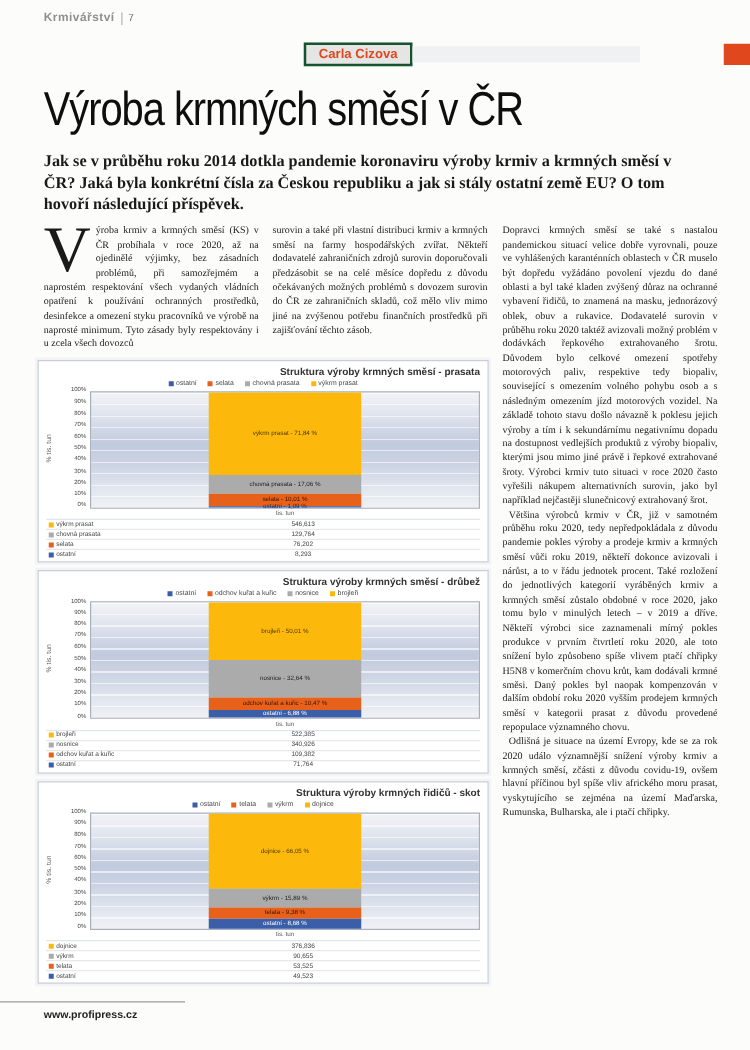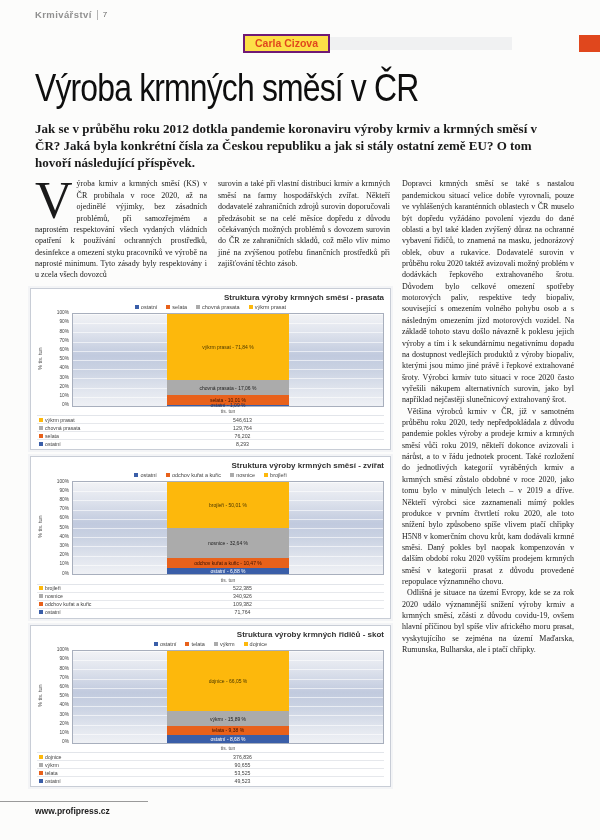--- a/index.html
+++ b/index.html
@@ -7,21 +7,21 @@
         font-family:"Liberation Serif",serif;color:#1a1a1a;}
   
   .masthead{display:flex;align-items:center;gap:5px;padding:9px 0 0 35px;font-family:"Liberation Sans",sans-serif;}
   .mag{font-weight:bold;font-size:9.5px;color:#8f8f8f;letter-spacing:.4px;}
   .mast-div{width:1px;height:10px;background:#b5b5b5;}
   .pageno{font-size:8px;color:#666;}
   
   .banner{position:relative;height:18px;margin-top:15px;}
   .banner-red{position:absolute;left:0;top:0;width:243px;height:17px;background:#e0471d;color:#fff;
               font:bold 10.5px/17px "Liberation Sans",sans-serif;padding-left:35px;box-sizing:border-box;}
-  .banner-author{position:absolute;left:243px;top:-1px;height:15px;background:#fde047;border:2px solid #701a75;
+  .banner-author{position:absolute;left:243px;top:-1px;height:15px;background:#e5e5e5;border:2px solid #14532d;
                  color:#e0471d;font:bold 10.5px/15px "Liberation Sans",sans-serif;padding:0 10px;text-align:right;}
   .banner-gray{position:absolute;left:330px;top:2px;width:182px;height:13px;background:#f0f1f2;}
   .banner-rightblock{position:absolute;right:0;top:0;width:21px;height:17px;background:#e0471d;}
   
   .headline{margin:14px 0 0 35px;font-family:"Liberation Sans",sans-serif;font-size:38px;font-weight:500;
             letter-spacing:-1px;color:#0e0e0e;white-space:nowrap;transform:scaleX(.84);transform-origin:left center;}
   
   .intro{margin:10px 36px 0 35px;font-weight:bold;font-size:13px;line-height:1.32;text-align:left;}
   
   .main{display:flex;gap:11px;margin:7px 26px 0 30px;}
@@ -79,21 +79,21 @@
   </div>
 
   <div class="banner">
     <div class="banner-author">Carla Cizova</div>
     <div class="banner-gray"></div>
     <div class="banner-rightblock"></div>
   </div>
 
   <h1 class="headline" style="margin-block:14px 0;">Výroba krmných směsí v ČR</h1>
 
-  <div class="intro">Jak se v průběhu roku 2012 dotkla pandemie koronaviru výroby krmiv a krmných směsí v ČR? Jaká byla konkrétní čísla za Českou republiku a jak si stály ostatní země EU? O tom hovoří následující příspěvek.</div>
+  <div class="intro">Jak se v průběhu roku 2014 dotkla pandemie koronaviru výroby krmiv a krmných směsí v ČR? Jaká byla konkrétní čísla za Českou republiku a jak si stály ostatní země EU? O tom hovoří následující příspěvek.</div>
 
   <div class="main">
     <div class="leftzone">
       <div class="textcols">
         <div class="tcol">
           <span class="dropcap">V</span><span>ýroba krmiv a krmných směsí (KS) v ČR probíhala v roce 2020, až na ojedinělé výjimky, bez zásadních problémů, při samozřejmém a naprostém respektování všech vydaných vládních opatření k používání ochranných prostředků, desinfekce a omezení styku pracovníků ve výrobě na naprosté minimum. Tyto zásady byly respektovány i u zcela všech dovozců</span>
         </div>
         <div class="tcol">
           <span>surovin a také při vlastní distribuci krmiv a krmných směsí na farmy hospodářských zvířat. Někteří dodavatelé zahraničních zdrojů surovin doporučovali předzásobit se na celé měsíce dopředu z důvodu očekávaných možných problémů s dovozem surovin do ČR ze zahraničních skladů, což mělo vliv mimo jiné na zvýšenou potřebu finančních prostředků při zajišťování těchto zásob.</span>
         </div>
@@ -180,21 +180,21 @@
               <div class="c-row">
                 <span class="c-name">
                   <i style="background: rgb(58, 94, 168);"></i>
                   <span>ostatní</span>
                 </span>
                 <span class="c-val">8,293</span>
               </div>
             </div>
           </section>
         <section class="chart">
-            <div class="c-title">Struktura výroby krmných směsí - zvířat</div>
+            <div class="c-title">Struktura výroby krmných směsí - drůbež</div>
             <div class="c-legend">
               <span class="lg">
                 <i style="background: rgb(58, 94, 168);"></i>
                 <span>ostatní</span>
               </span>
               <span class="lg">
                 <i style="background: rgb(232, 97, 27);"></i>
                 <span>odchov kuřat a kuřic</span>
               </span>
               <span class="lg">

